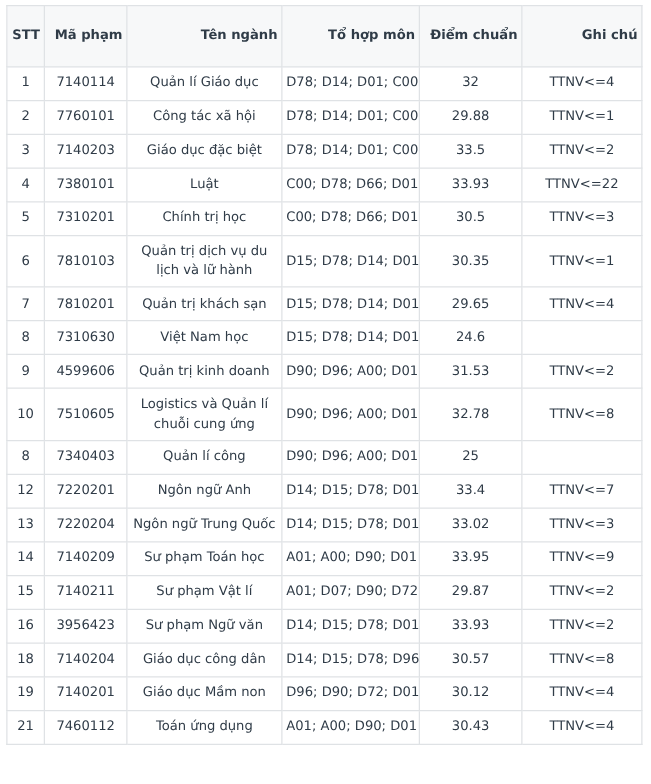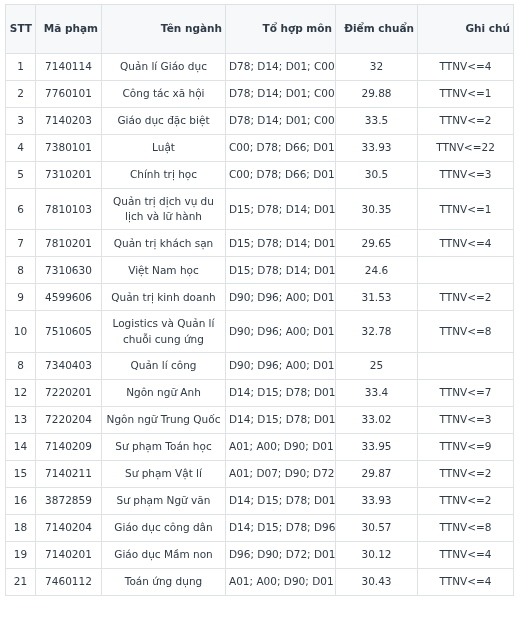--- a/index.html
+++ b/index.html
@@ -198,21 +198,21 @@
         <tr>
           <td class="cell-stt">15</td>
           <td class="cell-ma">7140211</td>
           <td class="cell-ten">Sư phạm Vật lí</td>
           <td class="cell-to">A01; D07; D90; D72</td>
           <td class="cell-diem">29.87</td>
           <td class="cell-ghi">TTNV&lt;=2</td>
         </tr>
         <tr>
           <td class="cell-stt">16</td>
-          <td class="cell-ma">3872859</td>
+          <td class="cell-ma">3956423</td>
           <td class="cell-ten">Sư phạm Ngữ văn</td>
           <td class="cell-to">D14; D15; D78; D01</td>
           <td class="cell-diem">33.93</td>
           <td class="cell-ghi">TTNV&lt;=2</td>
         </tr>
         <tr>
           <td class="cell-stt">18</td>
           <td class="cell-ma">7140204</td>
           <td class="cell-ten">Giáo dục công dân</td>
           <td class="cell-to">D14; D15; D78; D96</td>

